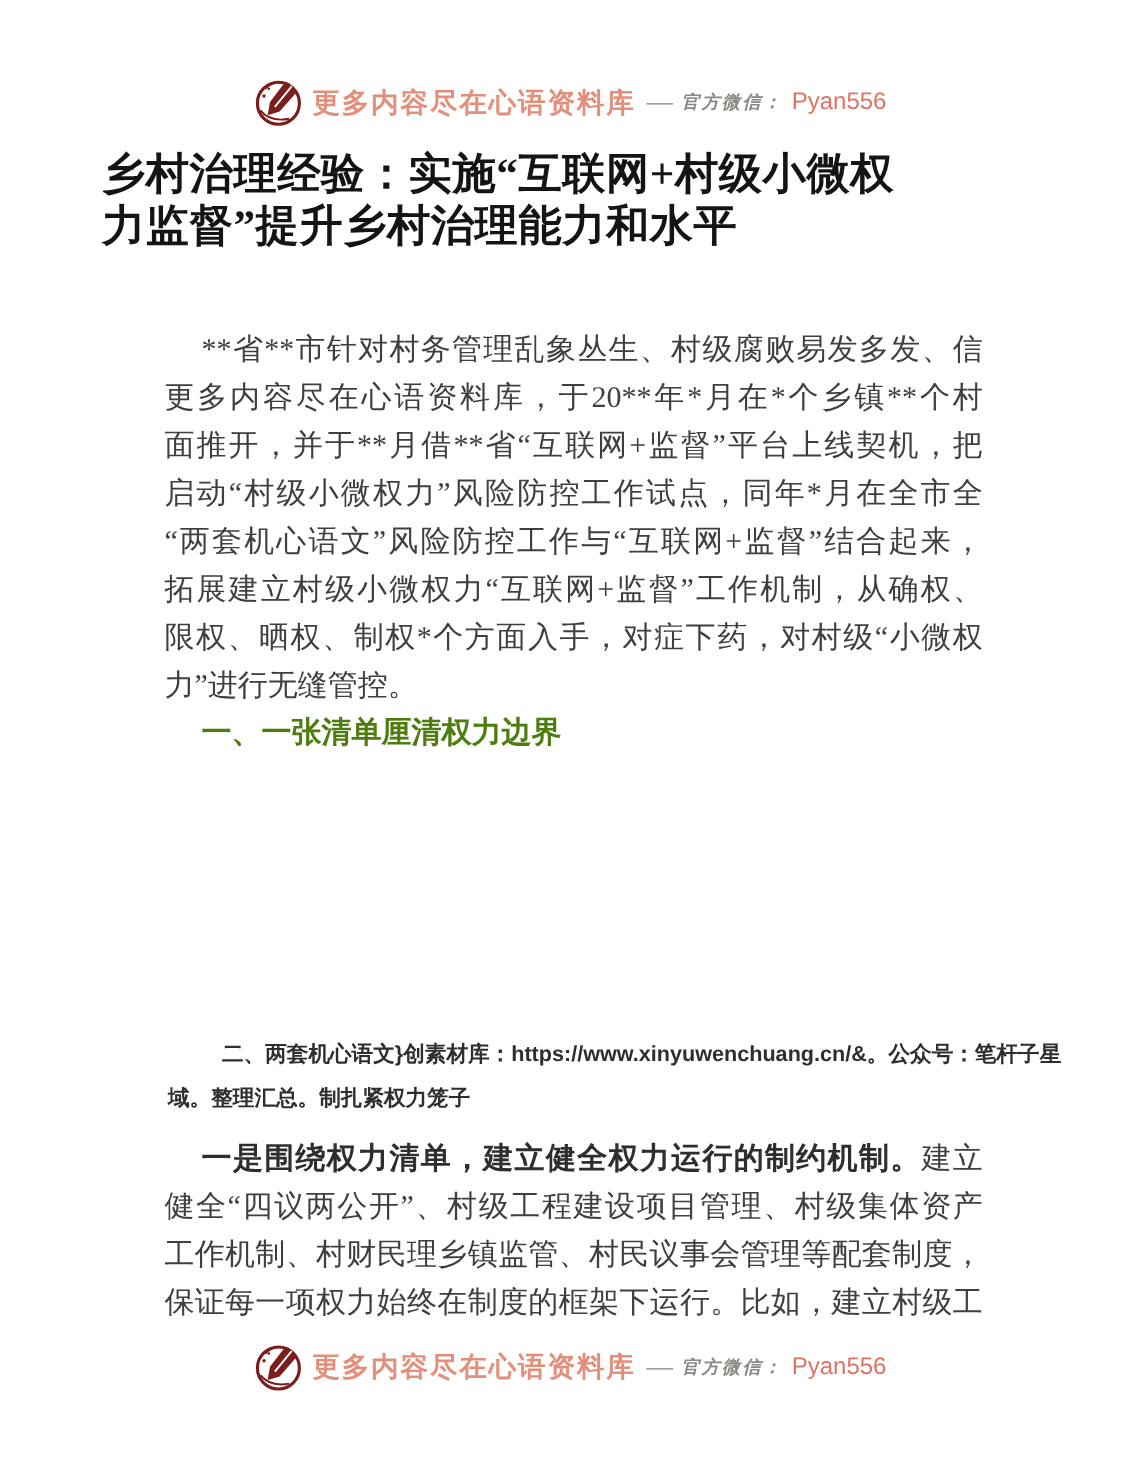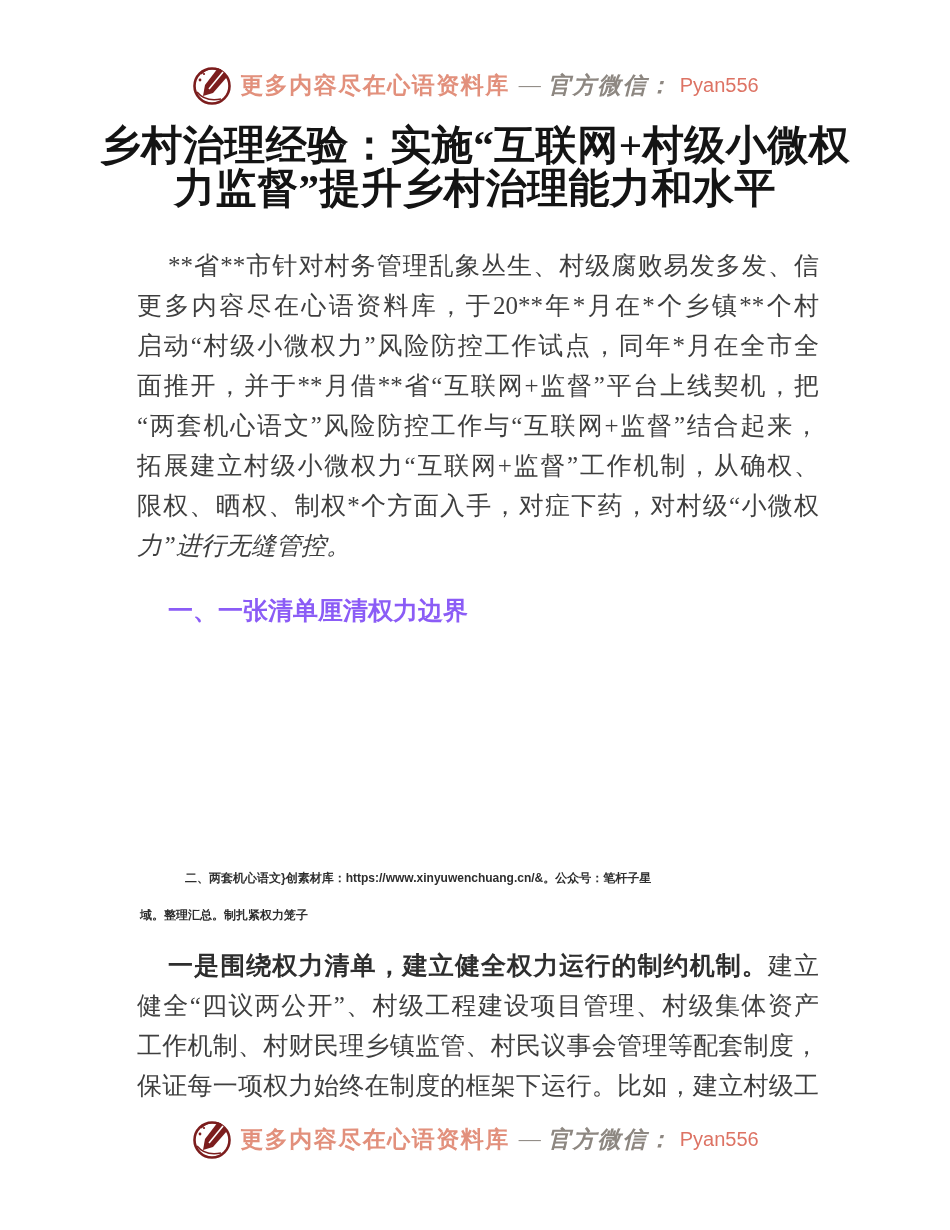--- a/index.html
+++ b/index.html
@@ -27,40 +27,40 @@
   .wm-footer { top: 1116px; }
   .wm-logo { width: 42px; height: 46px; flex: 0 0 auto; }
   .wm-brand {
     font-size: 23px;
     color: #e2907c;
     letter-spacing: 1.5px;
     font-weight: bold;
   }
   .wm-dash { font-size: 22px; color: #8d8781; margin-left: 2px; }
   .wm-label {
-    font-size: 23px;
+    font-size: 15px;
     color: #8d8781;
     font-style: italic;
     font-weight: bold;
     letter-spacing: 2px;
   }
   .wm-id {
     font-size: 20px;
     color: #dd7364;
     font-family: "Liberation Sans", sans-serif;
   }
 
   
   .doc-title {
     position: absolute;
     top: 124px;
     left: 85px;
     width: 780px;
-    text-align: center;
-    font-size: 41px;
+    text-align: left;
+    font-size: 36px;
     line-height: 43px;
     font-weight: bold;
     color: #141414;
     letter-spacing: 0.5px;
   }
 
   
   .block {
     position: absolute;
     left: 137px;
@@ -68,45 +68,45 @@
     font-size: 25px;
     line-height: 40px;
     color: #3f3f3f;
   }
   .line {
     height: 40px;
     text-align: justify;
     text-align-last: justify;
     white-space: nowrap;
   }
-  .line.last { text-align-last: left; font-style: italic; }
+  .line.last { text-align-last: left; }
   .line.first { text-indent: 31px; }
 
-  #p1 { top: 246px; }
+  #p1 { top: 272px; }
   #heading1 {
     top: 590px;
     font-weight: bold;
-    color: #8b5cf6;
+    color: #4d7c0f;
     font-family: "Liberation Sans", "DejaVu Sans", sans-serif;
     font-size: 25px;
     text-align-last: left;
   }
   #p2 { top: 645px; }
   #p3 { top: 946px; }
   .lead-bold { font-weight: bold; color: #2e2e2e; font-family: Liberation Serif, serif; }
 
   
   #ad-note {
     position: absolute;
     top: 860px;
     left: 140px;
     width: 756px;
     font-family: "Liberation Sans", "DejaVu Sans", sans-serif;
     font-weight: bold;
-    font-size: 12px;
+    font-size: 18px;
     line-height: 37px;
     color: #2e2e2e;
   }
   #ad-note .ad-line1 { text-indent: 45px; white-space: nowrap; }
 </style>
 </head>
 <body>
 
 <div class="page">
 
@@ -127,22 +127,22 @@
   </div>
 
   <div class="doc-title">
     <div>乡村治理经验：实施“互联网+村级小微权</div>
     <div>力监督”提升乡村治理能力和水平</div>
   </div>
 
   <div class="block" id="p1">
     <div class="line first">**省**市针对村务管理乱象丛生、村级腐败易发多发、信</div>
     <div class="line">更多内容尽在心语资料库，于20**年*月在*个乡镇**个村</div>
+    <div class="line">面推开，并于**月借**省“互联网+监督”平台上线契机，把</div>
     <div class="line">启动“村级小微权力”风险防控工作试点，同年*月在全市全</div>
-    <div class="line">面推开，并于**月借**省“互联网+监督”平台上线契机，把</div>
     <div class="line">“两套机心语文”风险防控工作与“互联网+监督”结合起来，</div>
     <div class="line">拓展建立村级小微权力“互联网+监督”工作机制，从确权、</div>
     <div class="line">限权、晒权、制权*个方面入手，对症下药，对村级“小微权</div>
     <div class="line last">力”进行无缝管控。</div>
   </div>
 
   <div class="block line first" id="heading1">一、一张清单厘清权力边界</div>
 
 
   <div id="ad-note">

